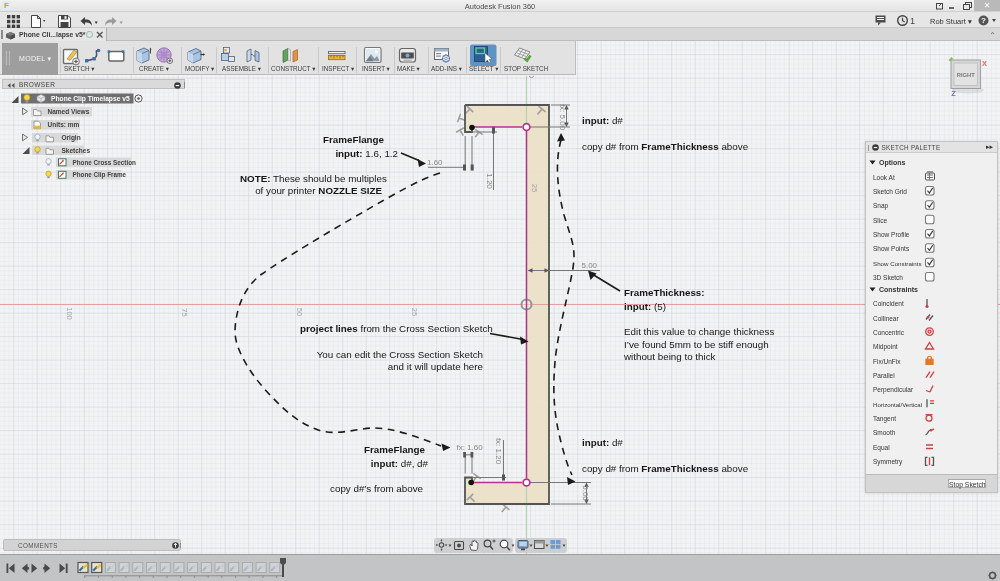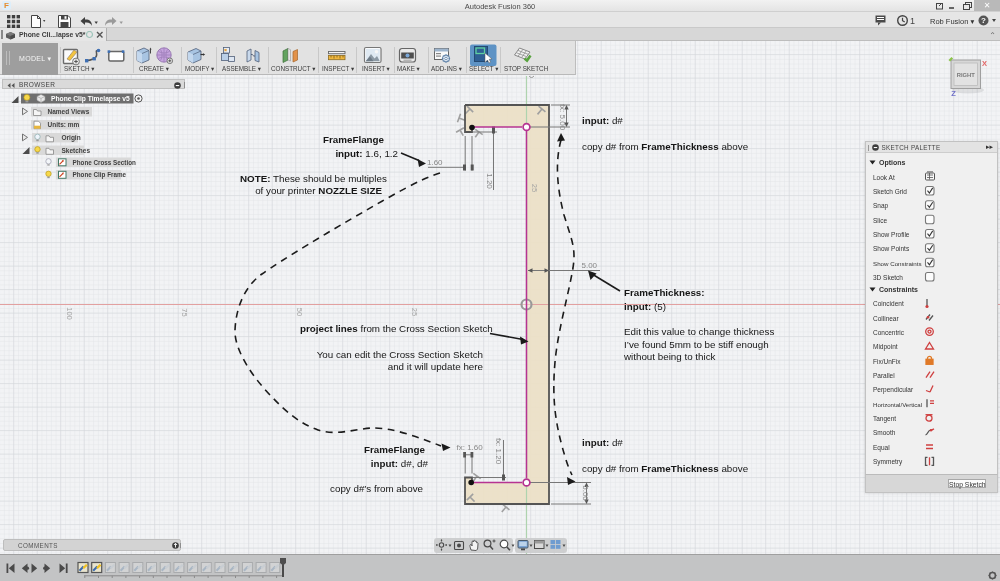--- a/index.html
+++ b/index.html
@@ -80,21 +80,21 @@
       <rect x="0.5" y="0.5" width="10" height="7" fill="#4a4a4a"></rect>
       <path d="M3 7.5l0 3 3-3z" fill="#4a4a4a"></path>
       <rect x="2" y="2" width="7" height="1" fill="#fff"></rect>
       <rect x="2" y="4" width="7" height="1" fill="#fff"></rect>
     </svg>
   <svg style="position:absolute;left:897px;top:3px" width="24" height="11">
       <circle cx="5.5" cy="5.5" r="4.8" fill="none" stroke="#444" stroke-width="1.4"></circle>
       <path d="M5.5 2.8v2.9l2.2 1.2" fill="none" stroke="#444" stroke-width="1.2"></path>
       <text x="13" y="9" font-size="9" fill="#444">1</text>
     </svg>
-  <div style="position:absolute;left:930px;top:4.5px;font-size:7.5px;color:#333">Rob Fusion ▾</div>
+  <div style="position:absolute;left:930px;top:4.5px;font-size:7.5px;color:#333">Rob Stuart ▾</div>
   <svg style="position:absolute;left:978px;top:3px" width="22" height="11">
       <circle cx="5.5" cy="5.5" r="5" fill="#555"></circle>
       <text x="5.5" y="8.4" font-size="8" font-weight="bold" fill="#fff" text-anchor="middle">?</text>
       <path d="M14 4l4 0 -2 3z" fill="#444"></path>
     </svg>
 </div>
 
 <div id="tabbar">
   <div id="tab">
     <div style="position:absolute;left:1px;top:2px;width:2px;height:9px;background:#8a8a8a"></div>

